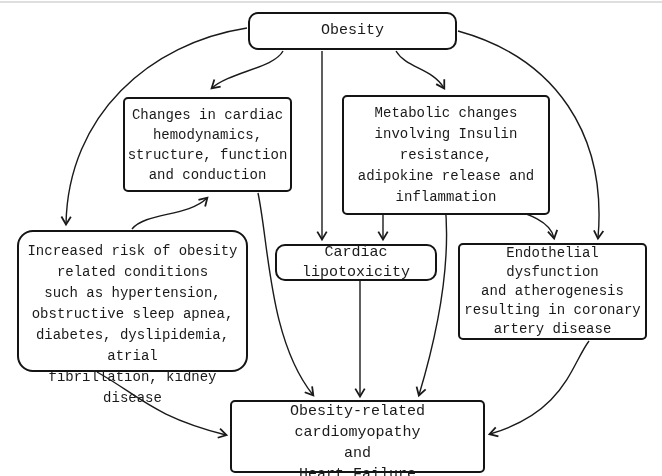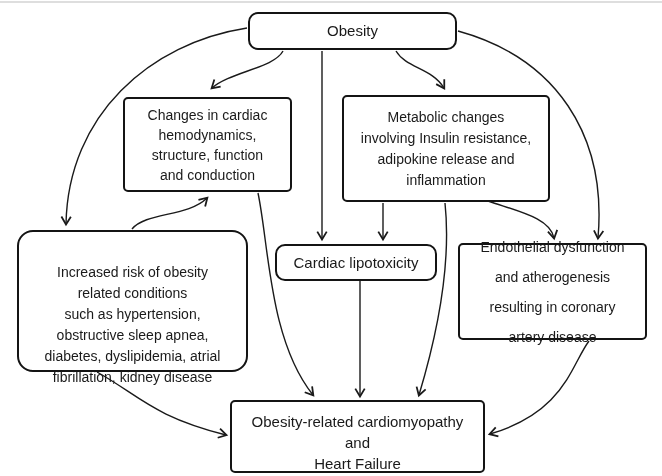--- a/index.html
+++ b/index.html
@@ -1,21 +1,21 @@
 <!DOCTYPE html>
 <html><head>
 <meta charset="utf-8">
 <style>
   html,body{margin:0;padding:0;background:#ffffff;}
   .stage{
     position:relative;
     width:662px;height:476px;
     background:#ffffff;
     overflow:hidden;
-    font-family:Liberation Sans, sans-serif;
+    font-family:Liberation Mono, monospace;
   }
   .top-rule{
     position:absolute;left:0;top:1px;width:662px;height:2px;
     background:#dedede;
   }
   .edges{position:absolute;left:0;top:0;width:662px;height:476px;}
   .node{
     position:absolute;
     box-sizing:border-box;
     border:2.3px solid #141414;
@@ -26,28 +26,28 @@
     color:#1a1a1a;
   }
   .node .label{
     white-space:pre-line;
     font-size:14px;
     line-height:20px;
   }
   .node-obesity{left:248px;top:12px;width:209px;height:38px;border-radius:10px;}
   .node-obesity .label{font-size:15px;}
   .node-cardiac-changes{left:123px;top:97px;width:169px;height:95px;}
-  .node-metabolic{left:342px;top:95px;width:208px;height:107px;}
+  .node-metabolic{left:342px;top:95px;width:208px;height:120px;}
   .node-metabolic .label{line-height:21px;}
   .node-increased-risk{left:17px;top:230px;width:231px;height:142px;border-radius:16px;}
   .node-increased-risk .label{line-height:21px;margin-top:48px;}
   .node-lipotoxicity{left:275px;top:244px;width:162px;height:37px;border-radius:10px;}
   .node-lipotoxicity .label{font-size:15px;}
   .node-endothelial{left:458px;top:243px;width:189px;height:97px;}
-  .node-endothelial .label{line-height:30px;}
+  .node-endothelial .label{line-height:19px;}
   .node-outcome{left:230px;top:400px;width:255px;height:73px;}
   .node-outcome .label{font-size:15px;line-height:21px;margin-top:12px;}
 </style>
 </head>
 <body>
 
 <div class="stage">
 
   <div class="top-rule"></div>
 

